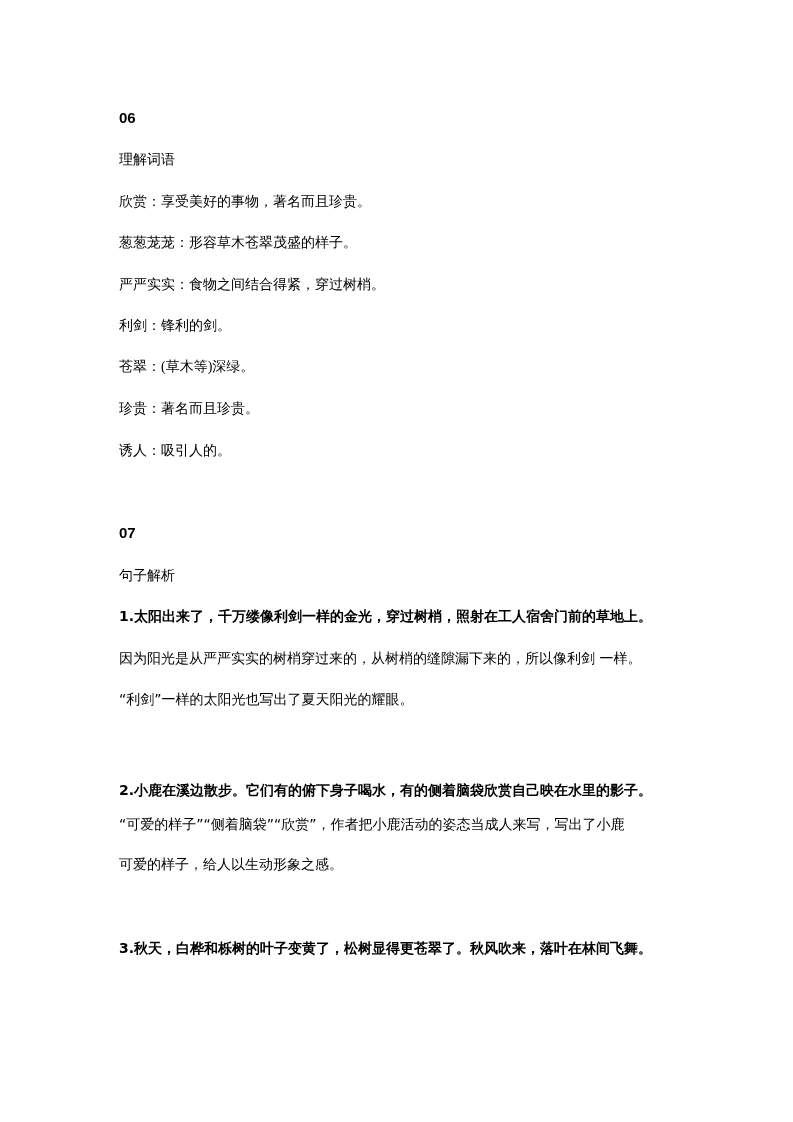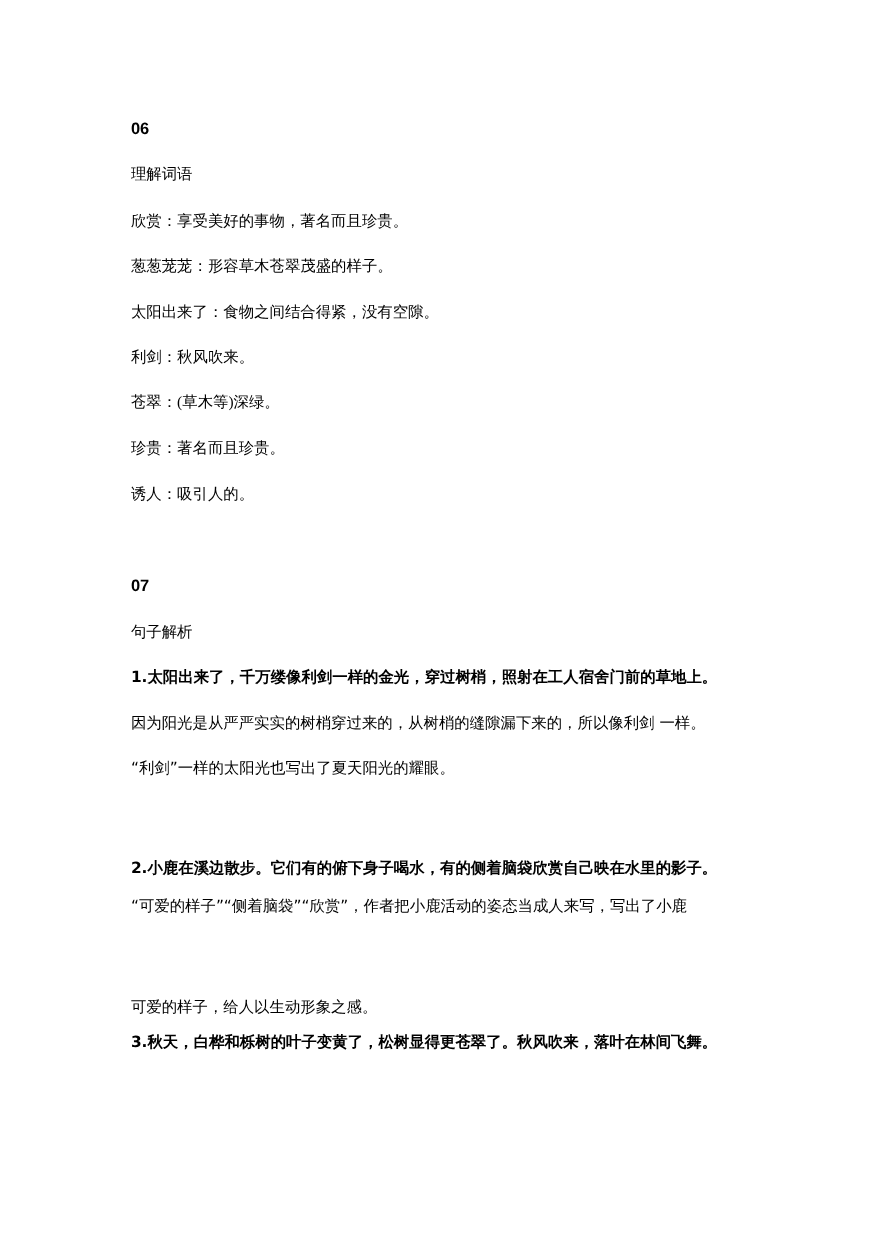--- a/index.html
+++ b/index.html
@@ -42,32 +42,32 @@
 </head>
 <body>
 
 <div class="page">
 
   <div class="line num" style="top:108px;">06</div>
   <div class="line" style="top:149px;">理解词语</div>
 
   <div class="line" style="top:191px;">欣赏：享受美好的事物，著名而且珍贵。</div>
   <div class="line" style="top:232px;text-align:right;">葱葱茏茏：形容草木苍翠茂盛的样子。</div>
-  <div class="line" style="top:274px;">太阳出来了：食物之间结合得紧，没有空隙。</div>
-  <div class="line" style="top:315px;">利剑：秋风吹来。</div>
+  <div class="line" style="top:274px;">严严实实：食物之间结合得紧，穿过树梢。</div>
+  <div class="line" style="top:315px;">利剑：锋利的剑。</div>
   <div class="line" style="top:357px;font-family:Liberation Serif, serif;">苍翠：(草木等)深绿。</div>
   <div class="line" style="top:398px;">珍贵：著名而且珍贵。</div>
   <div class="line" style="top:440px;">诱人：吸引人的。</div>
 
   <div class="line num" style="top:523px;">07</div>
   <div class="line" style="top:565px;">句子解析</div>
 
   <div class="line bold" style="top:606px;">1.太阳出来了，千万缕像利剑一样的金光，穿过树梢，照射在工人宿舍门前的草地上。</div>
   <div class="line" style="top:689px;">“利剑”一样的太阳光也写出了夏天阳光的耀眼。</div>
   <div class="line" style="top:648px;">因为阳光是从严严实实的树梢穿过来的，从树梢的缝隙漏下来的，所以像利剑 一样。</div>
 
   <div class="line bold" style="top:780px;">2.小鹿在溪边散步。它们有的俯下身子喝水，有的侧着脑袋欣赏自己映在水里的影子。</div>
   <div class="line" style="top:814px;">“可爱的样子”“侧着脑袋”“欣赏”，作者把小鹿活动的姿态当成人来写，写出了小鹿</div>
-  <div class="line" style="top:906px;">可爱的样子，给人以生动形象之感。</div>
+  <div class="line" style="top:855px;font-family:Liberation Serif, serif;">可爱的样子，给人以生动形象之感。</div>
 
   <div class="line bold" style="top:938px;">3.秋天，白桦和栎树的叶子变黄了，松树显得更苍翠了。秋风吹来，落叶在林间飞舞。</div>
 
 </div>
 
 </body></html>

